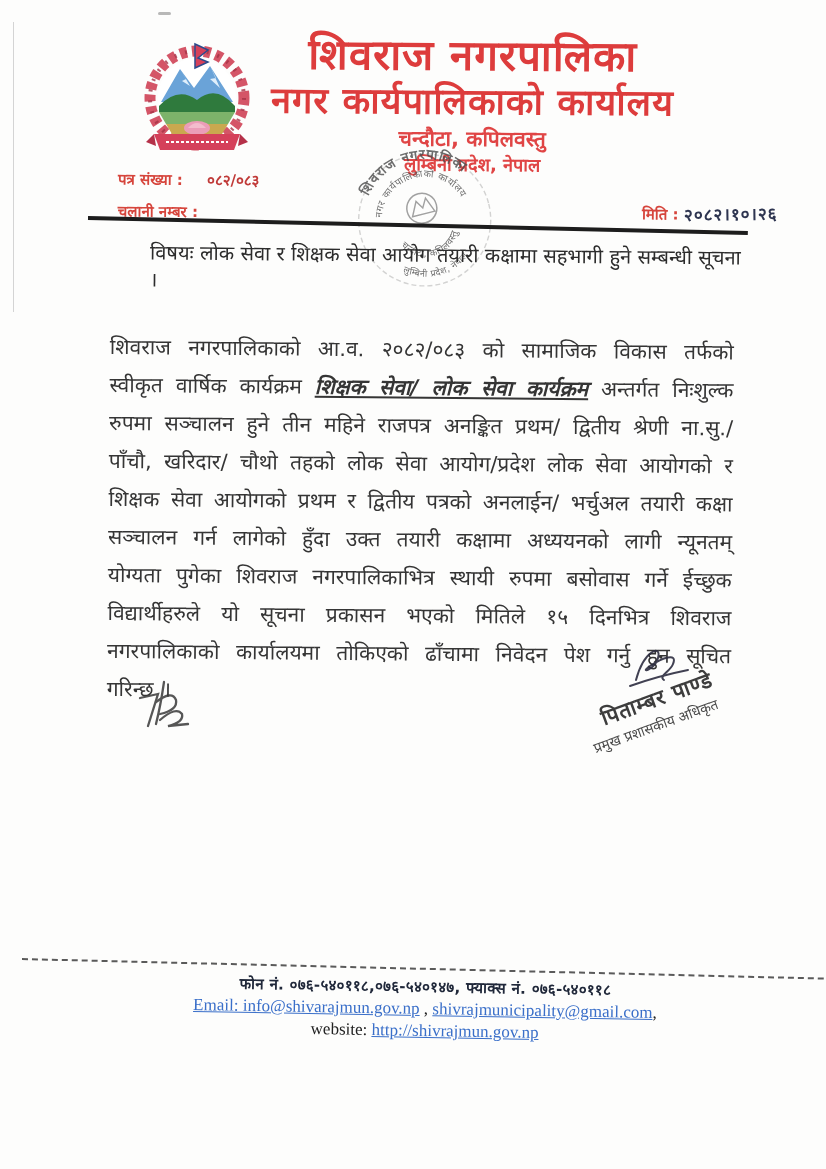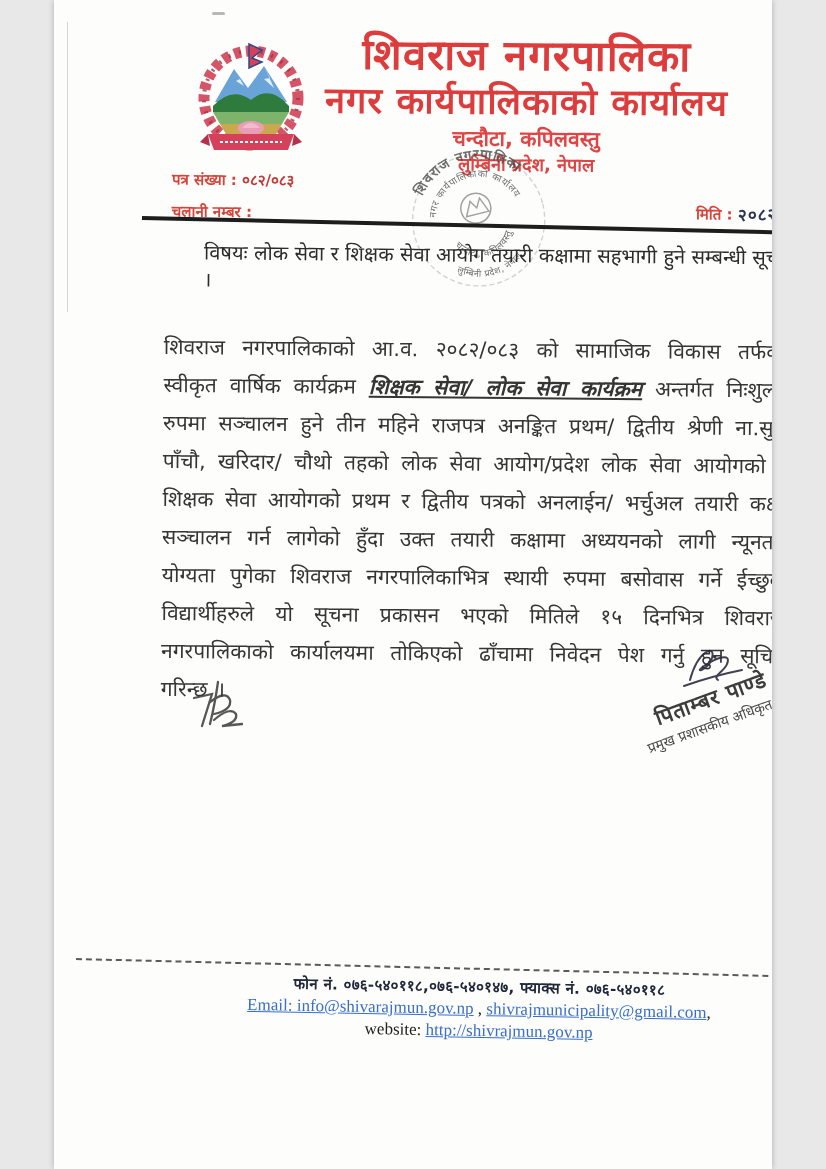--- a/index.html
+++ b/index.html
@@ -1,34 +1,34 @@
 <!DOCTYPE html>
 <html><head>
 <meta charset="utf-8">
 <style>
   html,body{margin:0;padding:0;background:#e8e8e8;}
   .page{
-    position:relative;width:718px;height:1169px;margin:0 auto;
+    position:relative;width:826px;height:1169px;margin:0 auto;
     background:#fdfdfc;overflow:hidden;
     font-family:"DejaVu Sans",sans-serif;color:#343434;
     box-shadow:0 0 6px rgba(0,0,0,.25);
   }
   
   .scan-line-left{position:absolute;left:13px;top:22px;width:1px;height:290px;background:#c9c9c9;opacity:.8;}
   .scan-mark-top{position:absolute;left:158px;top:12px;width:13px;height:3px;background:#9a9a9a;border-radius:2px;opacity:.7;}
 
   
   .logo{position:absolute;left:136px;top:38px;width:122px;height:126px;}
   .head-titles{position:absolute;left:200px;top:32px;width:545px;text-align:center;transform:rotate(.4deg);}
   .t1{font-size:42px;font-weight:bold;color:#dd3c3c;line-height:48px;letter-spacing:1px;}
   .t2{font-size:36px;font-weight:bold;color:#dd3c3c;line-height:44px;letter-spacing:1px;}
   .addr1{font-size:21px;font-weight:bold;color:#e04545;line-height:27px;margin-top:2px;}
   .addr2{font-size:18px;font-weight:bold;color:#e04545;line-height:23px;}
   .meta-left{position:absolute;left:118px;top:164px;font-size:15px;font-weight:bold;color:#d6453c;line-height:32px;transform:rotate(.5deg);}
-  .meta-left .val{color:#c03a38;}
+  .meta-left .val{color:#c03a38;margin-left:19px;}
   .meta-date{position:absolute;left:642px;top:202px;font-size:15px;font-weight:bold;color:#d6453c;white-space:nowrap;transform:rotate(.6deg);}
   .meta-date .hand{font-size:17px;color:#2e3550;font-weight:bold;letter-spacing:1px;display:inline-block;transform:rotate(-1.5deg);}
 
   
   .stamp{position:absolute;left:336px;top:128px;width:175px;height:170px;transform:rotate(-14deg);opacity:.82;}
   .stamp text{fill:#4e4e4e;}
 
   .rule{position:absolute;left:88px;top:216px;width:660px;height:3.5px;background:#1d1d1d;transform:rotate(1.3deg);transform-origin:left center;}
 
   .subject{position:absolute;left:150px;top:241px;width:600px;font-size:20px;color:#2c2c2c;transform:rotate(.5deg);}

